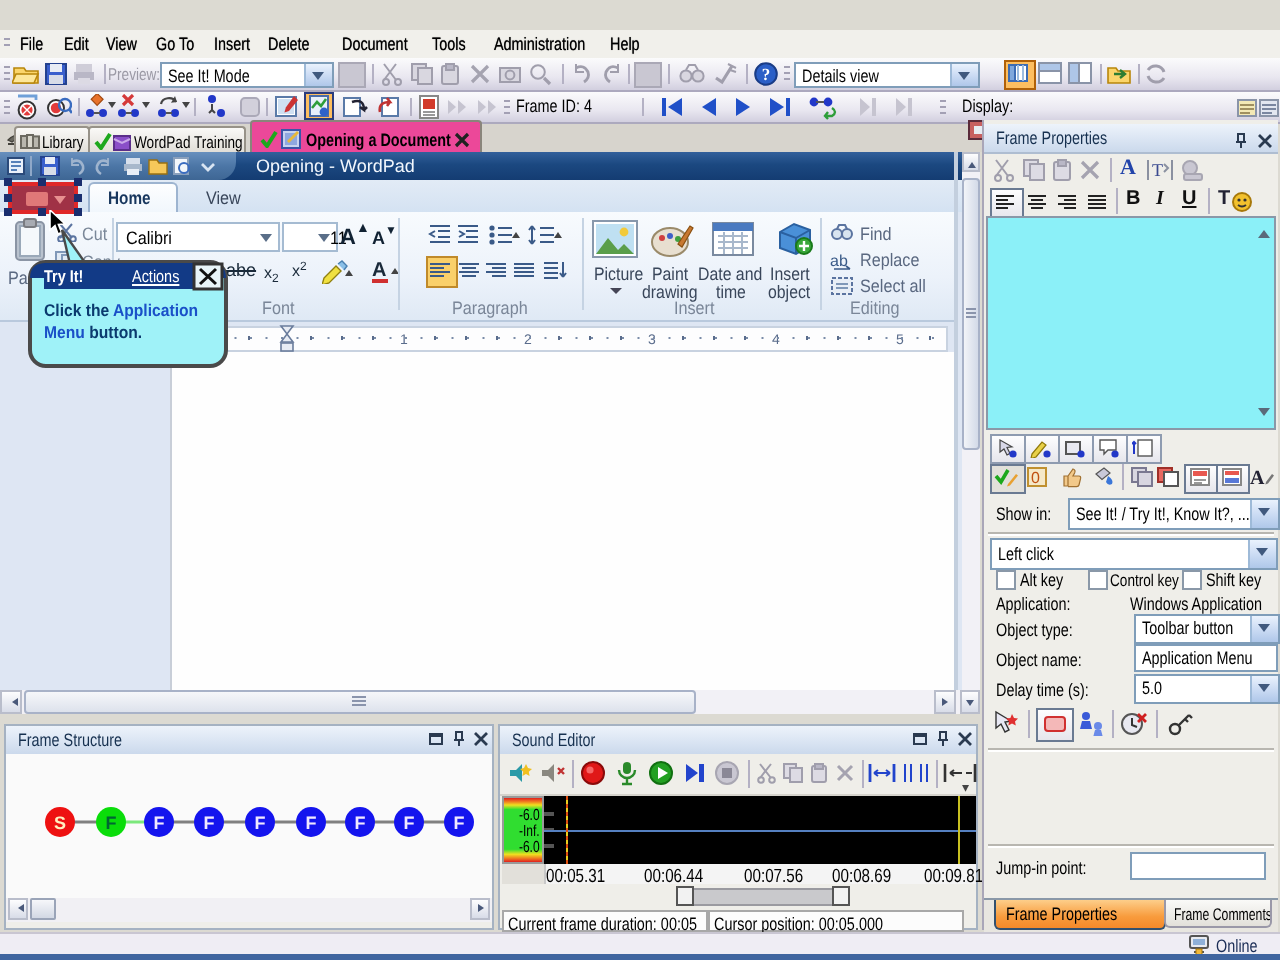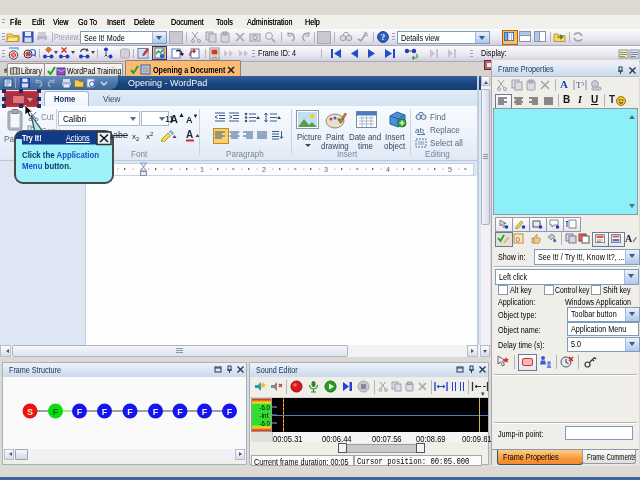--- a/index.html
+++ b/index.html
@@ -279,21 +279,21 @@
 <div class="abs" style="left:44px;top:1px;width:77px;height:13px;background:linear-gradient(180deg,#FAF9F7,#DFDCD5);border:1px solid #979288;border-bottom:none;border-radius:2px 2px 0 0;overflow:hidden;">
   <svg class="abs" style="left:2px;top:2px" width="9" height="9" viewBox="0 0 9 9">
           <path d="M1 5 l2.5 3 L8 1" fill="none" stroke="#1DA81D" stroke-width="2"></path>
         </svg>
   <svg class="abs" style="left:11px;top:2px" width="10" height="10" viewBox="0 0 10 10">
           <rect x="1" y="2" width="8" height="7" fill="#8A4FC8" stroke="#5A2E8A"></rect>
           <path d="M1 3.5 l4 2 4 -2" fill="none" stroke="#C9A8E8"></path>
         </svg>
   <span class="abs tx" style="left:22px;top:2px;font-size:8.5px;">WordPad Training</span>
 </div>
-<div class="abs" style="left:125px;top:-2px;width:114px;height:16px;background:#fdba74;border:1px solid #8A857B;border-bottom:none;border-radius:2px 2px 0 0;text-align:right;">
+<div class="abs" style="left:125px;top:-2px;width:114px;height:16px;background:#ec4899;border:1px solid #8A857B;border-bottom:none;border-radius:2px 2px 0 0;text-align:right;">
   <svg class="abs" style="left:4px;top:4px" width="9" height="9" viewBox="0 0 9 9">
           <path d="M1 5 l2.5 3 L8 1" fill="none" stroke="#1DA81D" stroke-width="2"></path>
         </svg>
   <svg class="abs" style="left:14px;top:3px" width="11" height="11" viewBox="0 0 11 11">
           <rect x="1" y="1" width="9" height="9" fill="#C8D4F0" stroke="#3A55A8"></rect>
           <rect x="2.5" y="2.5" width="6" height="6" fill="#8FA8E0"></rect>
           <path d="M9 2 l-5 5" stroke="#E8B93A" stroke-width="1.4"></path>
         </svg>
   <span class="abs tx" style="left:27px;top:4px;font-weight:bold;">Opening a Document</span>
   <svg class="abs" style="left:100px;top:4px" width="10" height="10" viewBox="0 0 10 10">
@@ -702,21 +702,21 @@
 <div class="abs" style="left:22px;top:79px;width:216px;height:11px;background:#EFEEE9;">
   <div class="abs" style="left:69px;top:2px;width:78px;height:7px;background:#C9C9CC;border:1px solid #9A9AA0;"></div>
   <div class="abs" style="left:66px;top:1px;width:7px;height:8px;background:#F2F2F2;border:1px solid #555;"></div>
   <div class="abs" style="left:144px;top:1px;width:7px;height:8px;background:#F2F2F2;border:1px solid #555;"></div>
 </div>
 <div class="abs" style="left:1px;top:79px;width:21px;height:11px;background:#EFEEE9;"></div>
 
 <div class="abs" style="left:1px;top:92px;width:103px;height:11px;background:#FCFCFC;border:1px solid #A8A8A8;box-sizing:border-box;">
   <span class="abs tx" style="left:2px;top:1px;">Current frame duration: 00:05</span>
 </div>
-<div class="abs" style="left:104px;top:92px;width:128px;height:11px;background:#FCFCFC;border:1px solid #A8A8A8;box-sizing:border-box;font-family:Liberation Mono, monospace;">
+<div class="abs" style="left:104px;top:92px;width:128px;height:11px;background:#FCFCFC;border:1px solid #A8A8A8;box-sizing:border-box;">
   <span class="abs tx" style="left:2px;top:1px;">Cursor position: 00:05.000</span>
 </div>
 </div>
 
 <div class="abs" id="fprops" style="left:491px;top:60px;width:147px;height:405px;background:#EFEEE9;border-left:1px solid #A9A6B8;">
 <div class="ptitle" style="top:2px;"></div>
 <span class="ptxt" style="top:4px;">Frame Properties</span>
 <svg class="abs" style="left:124px;top:6px" width="9" height="9" viewBox="0 0 9 9">
         <rect x="3" y="1" width="3" height="4" fill="none" stroke="#2A3A50"></rect>
         <path d="M4.5 5 v3 M2 5 h5" stroke="#2A3A50"></path>
@@ -947,15 +947,24 @@
   <rect x="3" y="23" width="98" height="52" rx="8" fill="#9FF2F8" stroke="#4A4A4A" stroke-width="2"></rect>
   <path d="M10 23.5 h84 v13 h-84 z" fill="#123A86"></path>
   <path d="M3 31 q0 -7.5 8 -7.5 h82 q8 0 8 7.5" fill="#123A86"></path>
   <rect x="85" y="24" width="14" height="12.5" fill="#E8F4F8" stroke="#333" stroke-width="1.5"></rect>
   <path d="M88 26.5 l8 7.5 M96 26.5 l-8 7.5" stroke="#111" stroke-width="1.5"></path>
 </svg>
 <span class="abs" style="left:22px;top:133px;font-size:8.5px;font-weight:bold;color:#fff;transform:scaleX(0.85);transform-origin:0 50%;">Try It!</span>
 <span class="abs" style="left:66px;top:133px;font-size:8.5px;color:#fff;text-decoration:underline;transform:scaleX(0.85);transform-origin:0 50%;">Actions</span>
 <div class="abs" style="left:22px;top:150px;width:84px;font-size:8.5px;font-weight:bold;color:#0A3A6E;transform:scaleX(0.92);transform-origin:0 0;line-height:11px;">Click the <span style="color:#1A50C8;">Application Menu</span> button.</div>
 
+<div class="abs" id="statusbar" style="left:0;top:466px;width:640px;height:11px;background:#EFEDF4;border-top:1px solid #C9C6D2;">
+<svg class="abs" style="left:593px;top:0" width="13" height="11" viewBox="0 0 13 11">
+        <rect x="2" y="1" width="9" height="6" rx="1" fill="#E8EAF0" stroke="#555"></rect>
+        <rect x="3.5" y="2.5" width="6" height="3" fill="#8FB0D8"></rect>
+        <path d="M6.5 7 v2 M4 9 h5" stroke="#555"></path>
+        <rect x="5" y="7.5" width="3" height="3" fill="#F2B83A" stroke="#A8780A" stroke-width="0.5"></rect>
+      </svg>
+<span class="abs tx" style="left:608px;top:1px;color:#1A2C55;">Online</span>
+</div>
 <div class="abs" style="left:0;top:477px;width:640px;height:3px;background:#40659F;"></div>
 
 </div>
 
 </body></html>

